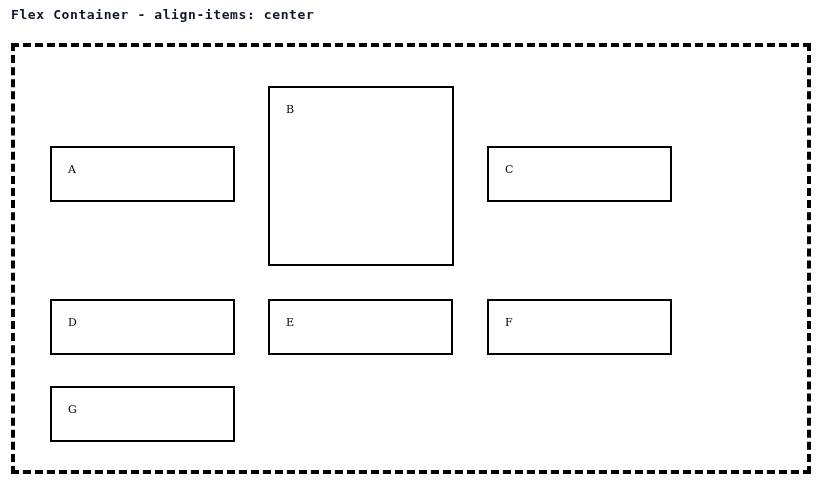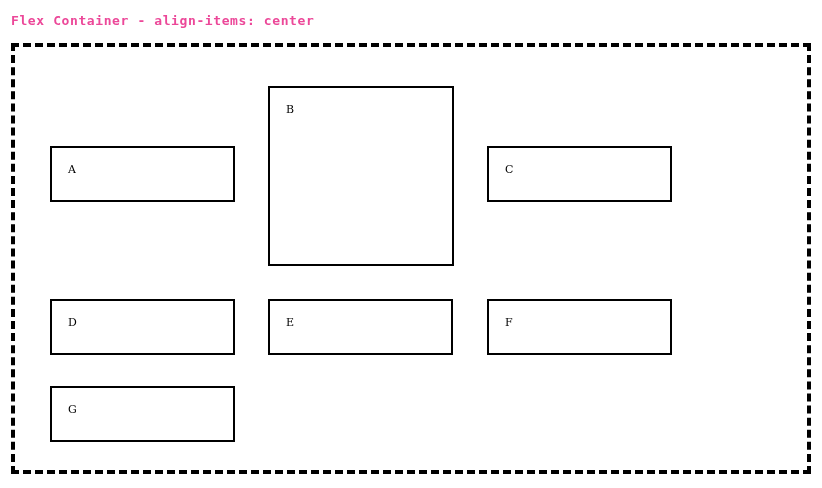--- a/index.html
+++ b/index.html
@@ -19,26 +19,26 @@
     position: relative;
     width: 822px;
     height: 488px;
     overflow: hidden;
     background: #ffffff;
   }
 
   #page-title {
     position: absolute;
     left: 11px;
-    top: 13px;
+    top: 7px;
     font-family: "DejaVu Sans Mono", "Liberation Mono", monospace;
     font-size: 13px;
     font-weight: bold;
     letter-spacing: 0.6px;
-    color: #ec4899;
+    color: #0f172a;
     white-space: pre;
     line-height: 16px;
   }
 
   #flex-container {
     position: absolute;
     left: 11px;
     top: 43px;
     width: 800px;
     height: 431px;

